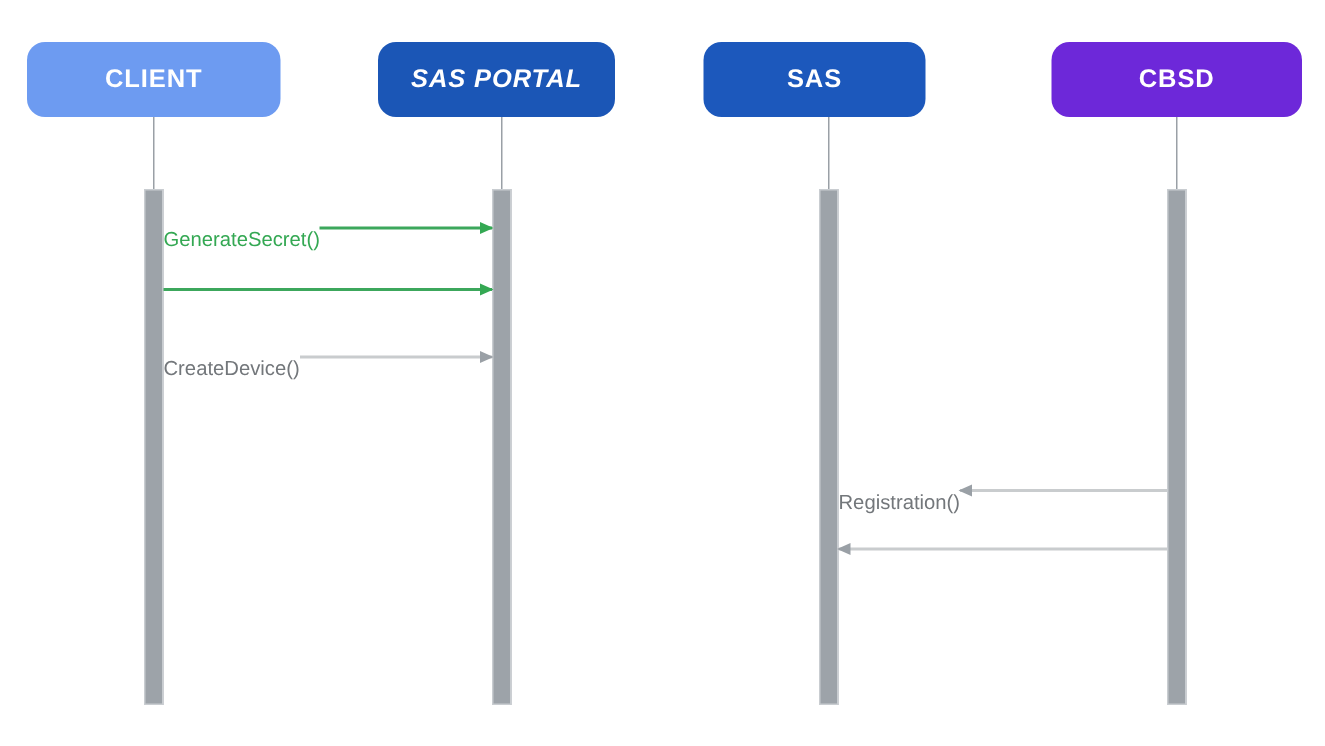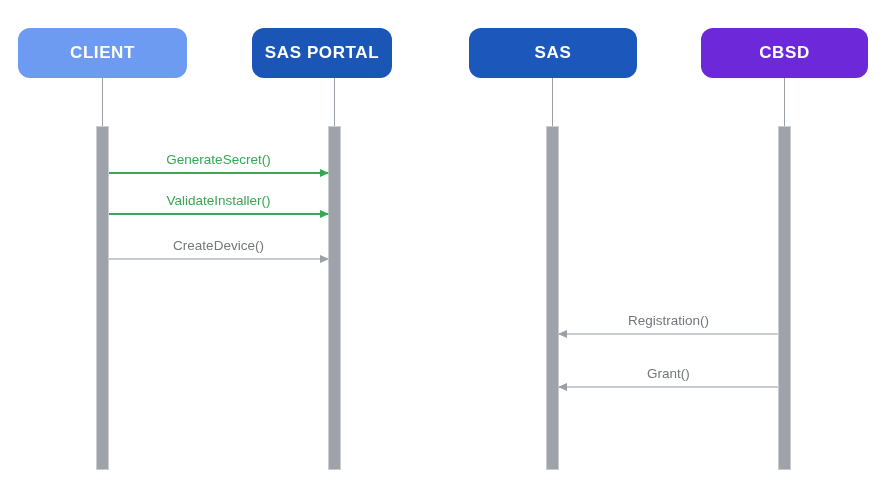--- a/index.html
+++ b/index.html
@@ -40,21 +40,21 @@
     top: 126px;
     width: 13px;
     height: 344px;
     background: #9da3a9;
     border: 1px solid #c9cdd1;
     box-sizing: border-box;
   }
   .message {
     position: absolute;
     display: flex;
-    flex-direction: column;
+    flex-direction: row;
   }
   .msg-label {
     text-align: center;
     font-size: 13.5px;
     height: 17px;
     line-height: 17px;
     margin-bottom: 4px;
   }
   .msg-line {
     position: relative;
@@ -79,23 +79,23 @@
     border-right: 9px solid #000;
   }
 </style>
 </head>
 <body>
 
 <div class="canvas">
 
   <div class="actor" style="left: 18px; width: 169px; background-color: rgb(109, 155, 241); color: rgb(255, 255, 255);">CLIENT</div>
 
-  <div class="actor" style="left: 252px; width: 140px; background-color: rgb(27, 86, 182); color: rgb(255, 255, 255);">SAS PORTAL</div>
+  <div class="actor" style="left: 252px; width: 158px; background-color: rgb(27, 86, 182); color: rgb(255, 255, 255); font-style: italic;">SAS PORTAL</div>
 
-  <div class="actor" style="left: 469px; width: 168px; background-color: rgb(28, 88, 188); color: rgb(255, 255, 255);">SAS</div>
+  <div class="actor" style="left: 469px; width: 148px; background-color: rgb(28, 88, 188); color: rgb(255, 255, 255);">SAS</div>
 
   <div class="actor" style="left: 701px; width: 167px; background-color: #6d28d9; color: rgb(255, 255, 255);">CBSD</div>
 
   <div class="connector" style="left:102px;"></div>
   <div class="connector" style="left:334px;"></div>
   <div class="connector" style="left:552px;"></div>
   <div class="connector" style="left:784px;"></div>
 
   <div class="bar" style="left:96px;"></div>
   <div class="bar" style="left:328px;"></div>
@@ -103,41 +103,39 @@
   <div class="bar" style="left:778px;"></div>
 
   <div class="message" style="left:109px; top:151px; width:219px;">
     <div class="msg-label" style="color: rgb(52, 168, 83);">GenerateSecret()</div>
     <div class="msg-line" style="background-color: rgb(60, 167, 92);">
       <span class="head head-right" style="border-left-color: rgb(52, 168, 83);"></span>
     </div>
   </div>
 
   <div class="message" style="left:109px; top:192px; width:219px;">
-    <div class="msg-label" style="color: rgb(52, 168, 83);">ValidateInstaller()</div>
     <div class="msg-line" style="background-color: rgb(60, 167, 92);">
       <span class="head head-right" style="border-left-color: rgb(52, 168, 83);"></span>
     </div>
   </div>
 
-  <div class="message" style="left:109px; top:237px; width:219px;align-items:center;">
+  <div class="message" style="left:109px; top:237px; width:219px;">
     <div class="msg-label" style="color: rgb(115, 119, 123);">CreateDevice()</div>
     <div class="msg-line" style="background-color: rgb(201, 204, 206);">
       <span class="head head-right" style="border-left-color: rgb(154, 160, 166);"></span>
     </div>
   </div>
 
 
-  <div class="message" style="left:559px; top:312px; width:219px;">
+  <div class="message" style="left:559px; top:326px; width:219px;">
     <div class="msg-label" style="color: rgb(115, 119, 123);">Registration()</div>
     <div class="msg-line" style="background-color: rgb(201, 204, 206);">
       <span class="head head-left" style="border-right-color: rgb(154, 160, 166);"></span>
     </div>
   </div>
 
   <div class="message" style="left:559px; top:365px; width:219px;">
-    <div class="msg-label" style="color: rgb(115, 119, 123);">Grant()</div>
     <div class="msg-line" style="background-color: rgb(201, 204, 206);">
       <span class="head head-left" style="border-right-color: rgb(154, 160, 166);"></span>
     </div>
   </div>
 
 </div>
 
 </body></html>

